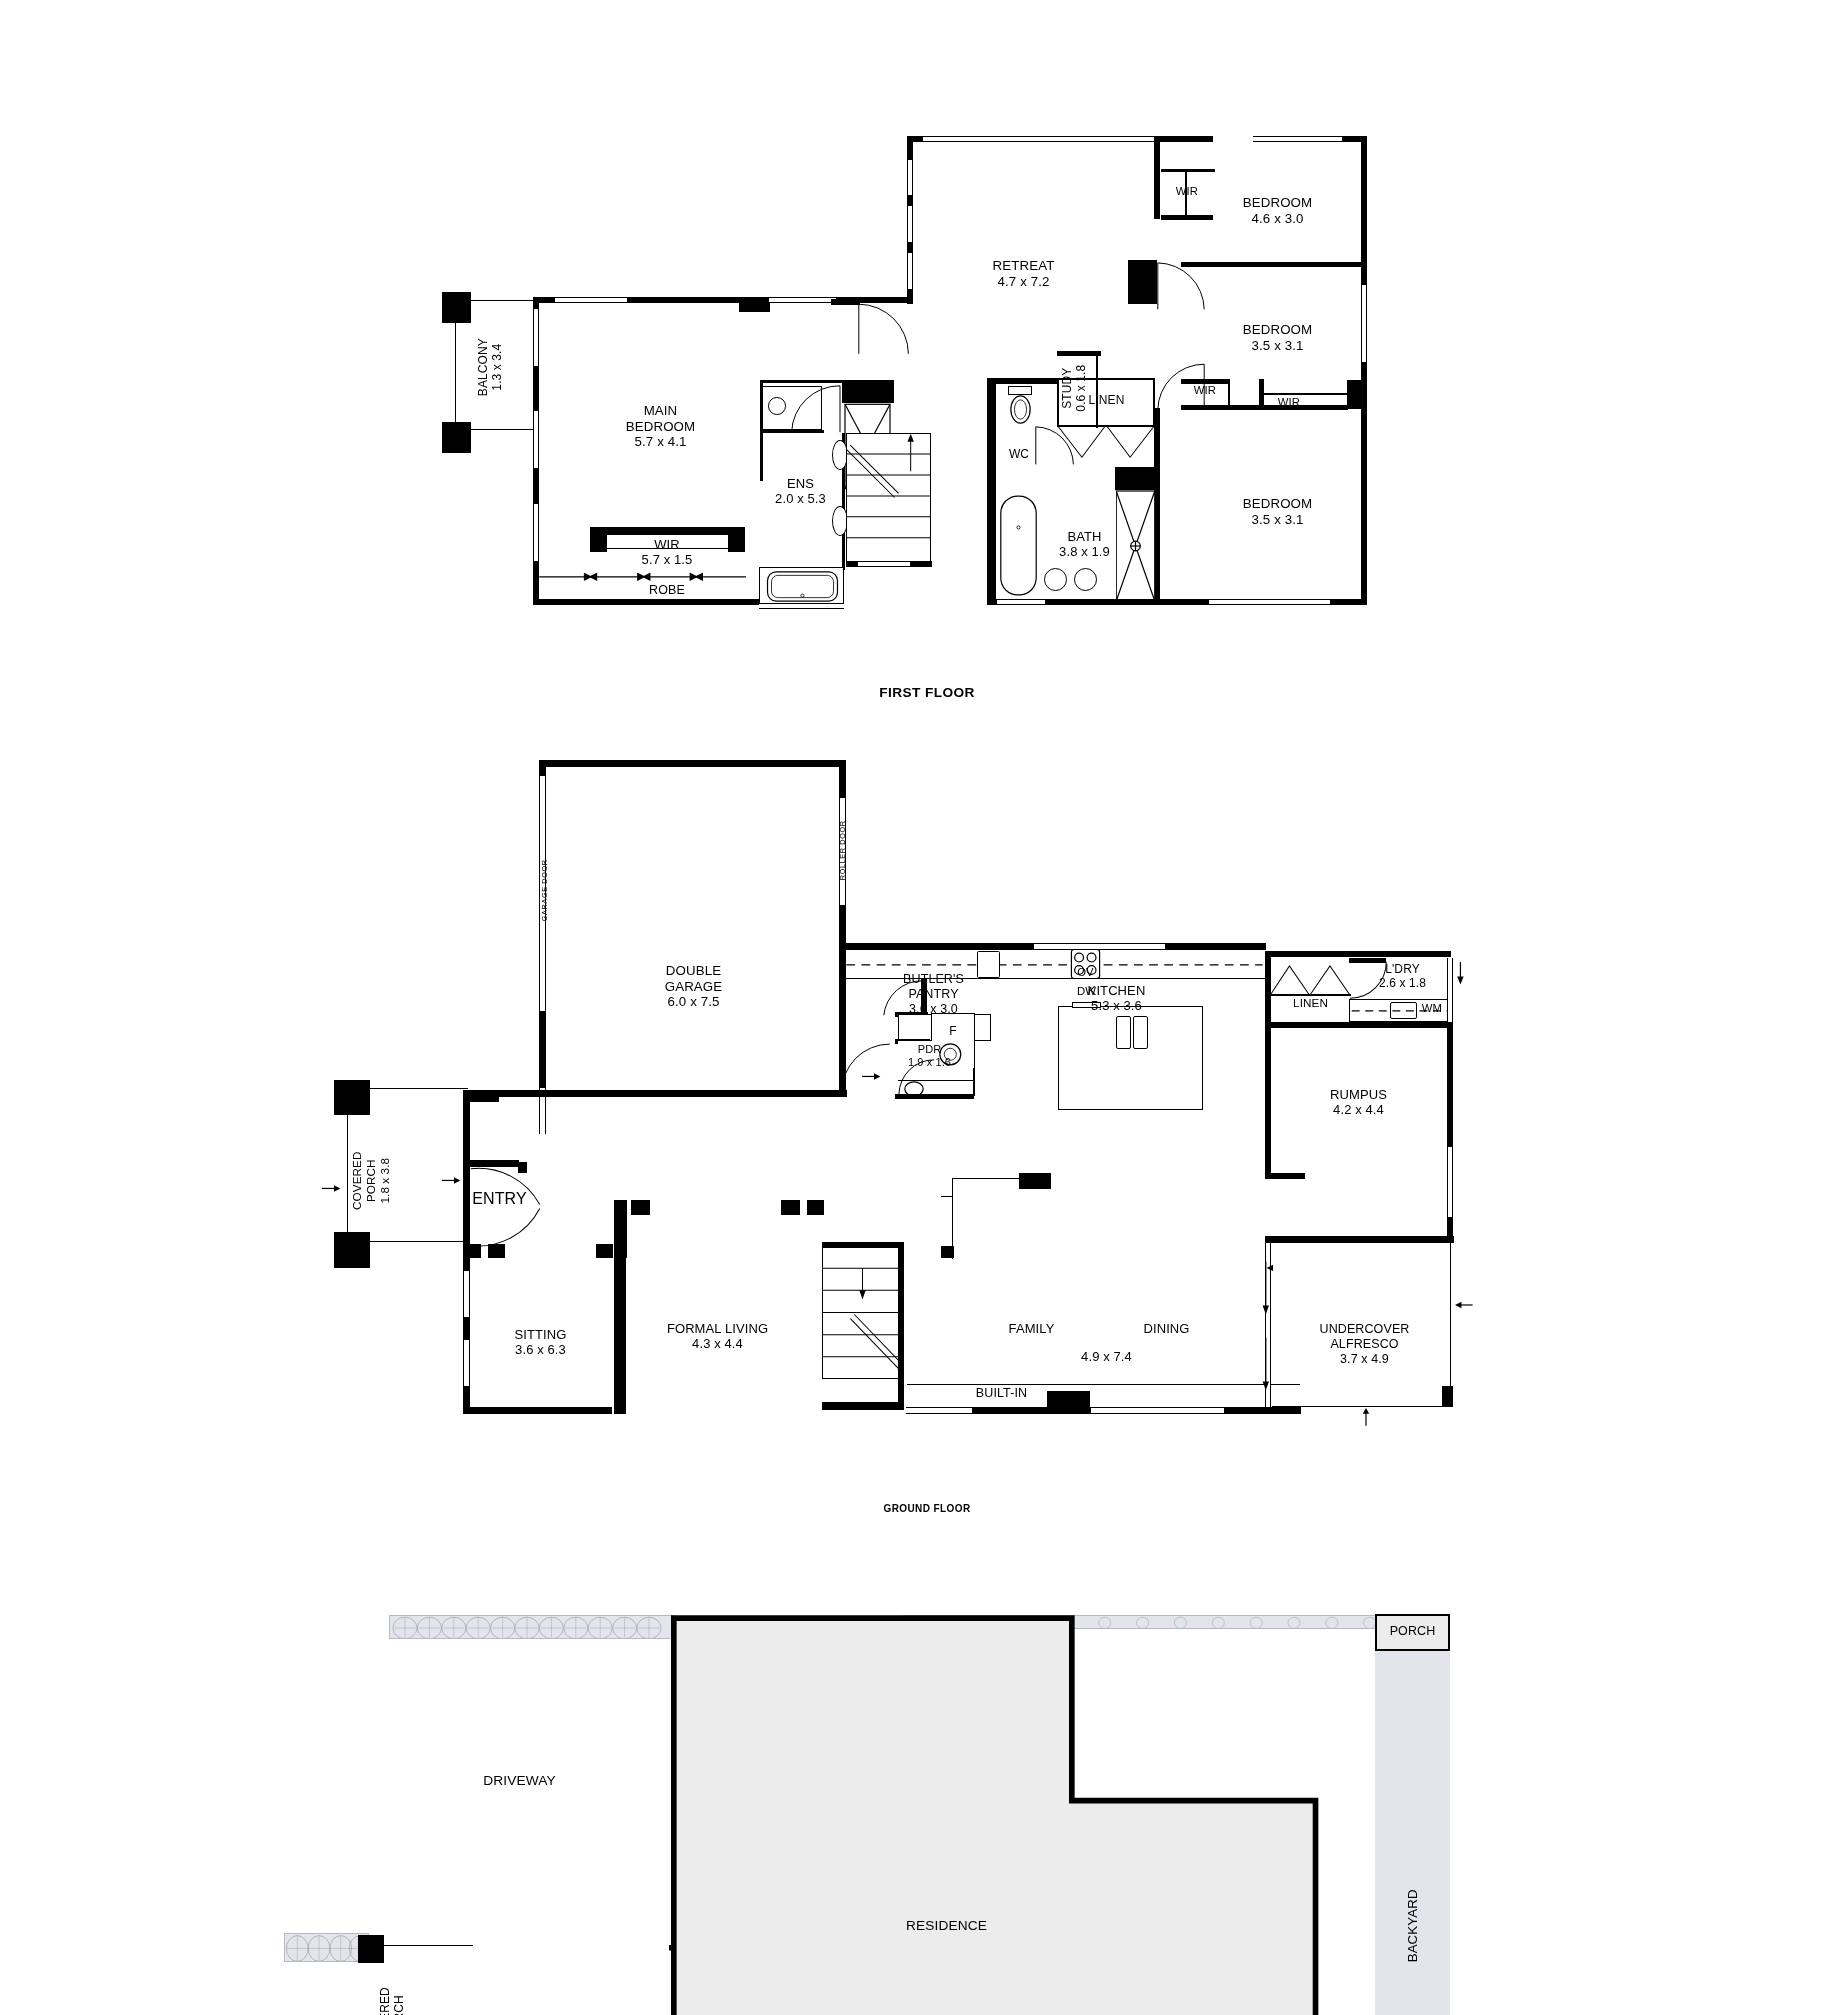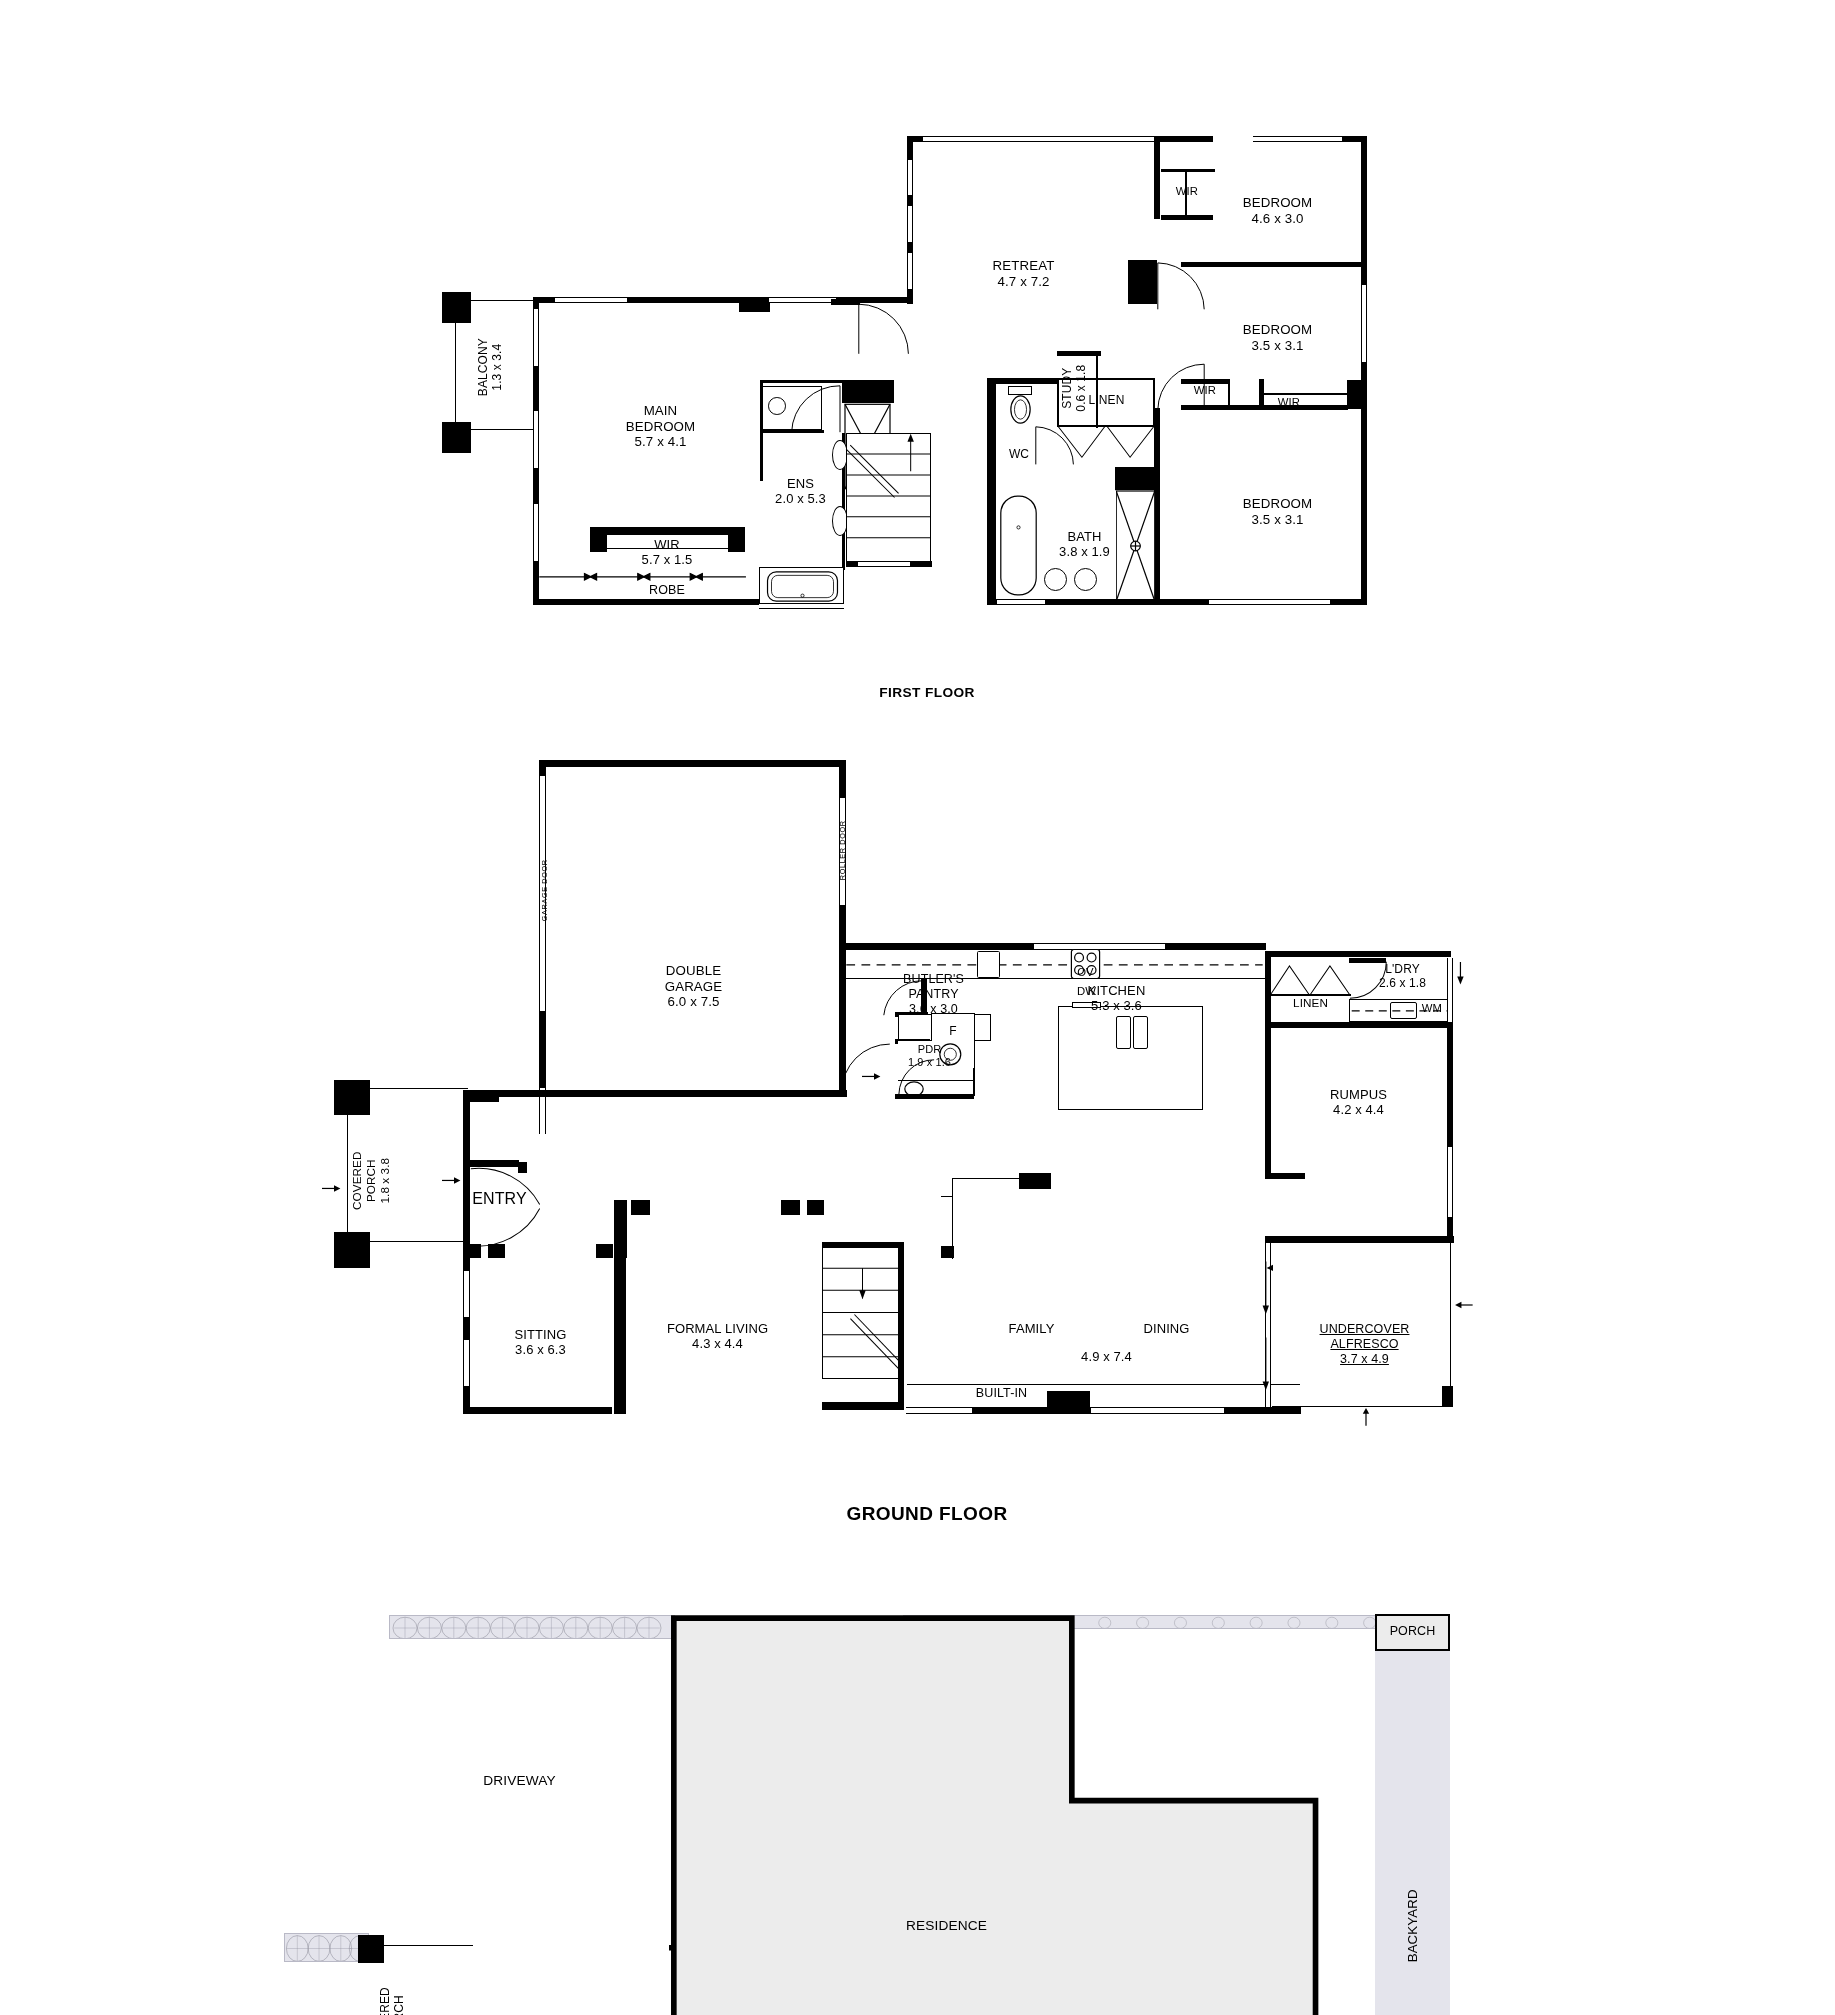--- a/index.html
+++ b/index.html
@@ -569,41 +569,41 @@
     <span class="nm">FAMILY</span>
   </div>
 
   <div class="lbl" style="left:1108px;top:596px;width:117px;font-size:13px;">
     <span class="nm">DINING</span>
   </div>
   <div class="lbl" style="left:1048px;top:624px;width:117px;font-size:13px;">
     <span class="dm">4.9 x 7.4</span>
   </div>
 
-  <div class="lbl" style="left:1286px;top:597px;width:157px;font-size:12.5px;text-decoration:underline;">
+  <div class="lbl" style="left:1286px;top:597px;width:157px;font-size:12.5px;">
     <span class="nm">UNDERCOVER</span>
     <span class="nm">ALFRESCO</span>
     <span class="dm">3.7 x 4.9</span>
   </div>
 
   <div class="lbl rot90" style="left:310px;top:435px;width:121px;font-size:11.7px;">
     <span class="nm">COVERED</span>
     <span class="nm">PORCH</span>
     <span class="dm">1.8 x 3.8</span>
   </div>
 
   <div class="lbl" style="left:439px;top:465px;width:121px;font-size:16px;">
     <span class="nm">ENTRY</span>
   </div>
 
   <div class="lbl" style="left:945px;top:661px;width:113px;font-size:12.5px;">
     <span class="nm">BUILT-IN</span>
   </div>
 
-  <div class="floor-title" style="left:786px;top:778px;width:282px;font-size:19px;">GROUND FLOOR</div>
+  <div class="floor-title" style="left:786px;top:778px;width:282px;font-size:10px;">GROUND FLOOR</div>
 </div>
 
 <div class="plan" style="left:0;top:1596px;width:1836px;height:709px;">
 
   <div class="site-plain" style="left:389px;top:40px;width:286px;height:355px;border:none;"></div>
 
   <div class="hedge" style="left:389px;top:19.3px;width:286px;height:24px;">
     <svg style="left:0;top:0;width:286px;height:24px;" viewBox="0 0 710 60" width="286" height="24">
       <g fill="none" stroke="#8f8f9c" stroke-width="1.4">
         <ellipse cx="35" cy="30" rx="30" ry="27"></ellipse>

